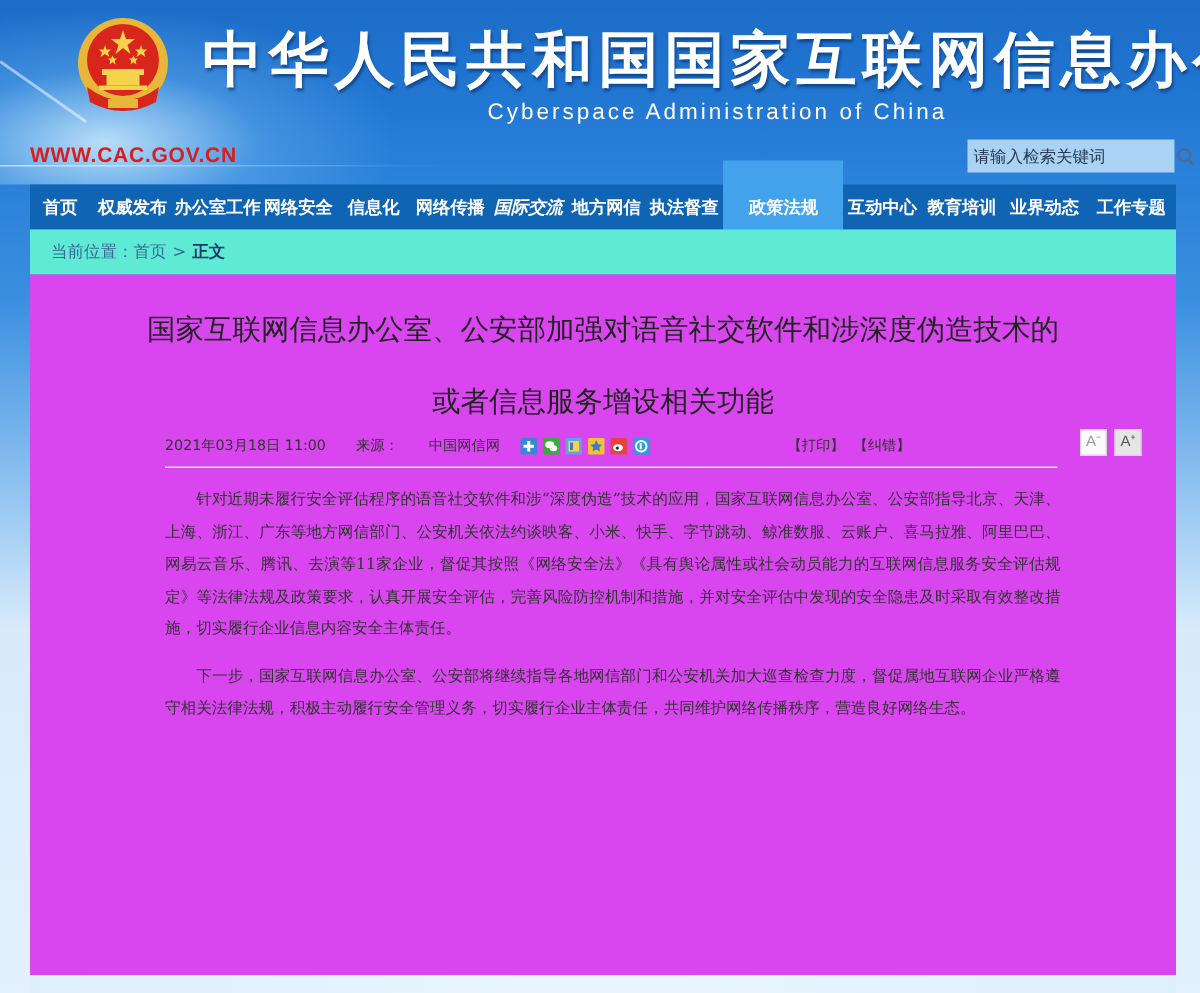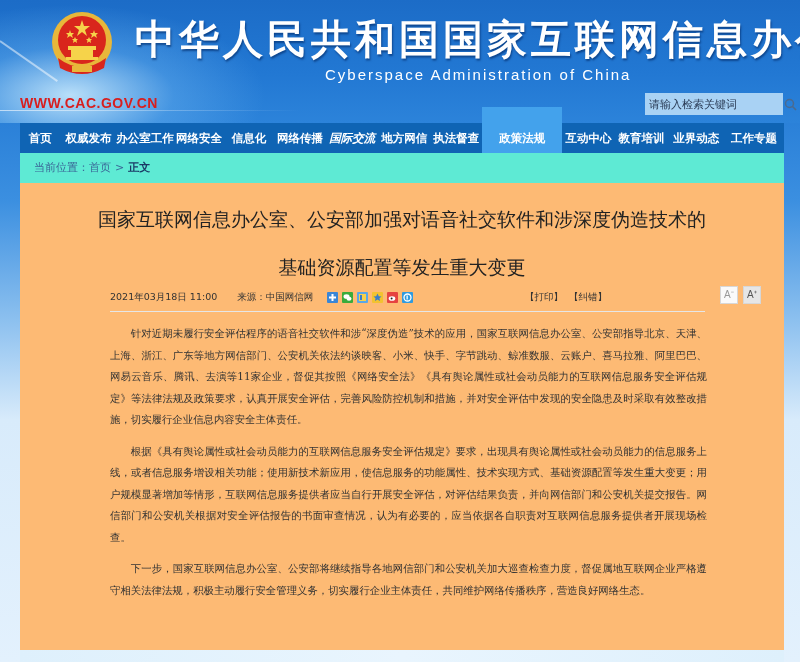--- a/index.html
+++ b/index.html
@@ -61,35 +61,35 @@
   }
   .nav-item.active { background: #43a2ec; }
   .breadcrumb-bar {
     position: absolute; left: 20px; top: 153px; width: 764px; height: 30px;
     background: #5eead4; font-size: 11px; line-height: 30px; color: #3a6797; box-sizing: border-box; padding-left: 14px;
   }
   .breadcrumb-bar .sep { margin: 0 4px; }
   .breadcrumb-bar .current { color: #1b3a66; font-weight: bold; }
   .breadcrumb-bar .link { cursor: pointer; }
   .article {
-    position: absolute; left: 20px; top: 183px; width: 764px; height: 467px; background: #fdba74;
+    position: absolute; left: 20px; top: 183px; width: 764px; height: 467px; background: #d946ef;
   }
   .bottom-strip {
     position: absolute; left: 20px; top: 650px; width: 764px; height: 12px;
     background: linear-gradient(to right, #def0fc, #e9f5fe, #def0fc);
   }
   .art-title {
     position: absolute; left: 0; width: 764px; text-align: center; font-size: 19px; color: #222222;
     font-family: "DejaVu Serif", "Liberation Serif", serif; white-space: nowrap;
   }
   .meta {
     position: absolute; left: 90px; top: 108px; font-size: 9.5px; color: #333333; display: flex; align-items: center;
   }
   .meta .source-label { margin-left: 20px; }
-  .meta .source { margin-left: 0; }
+  .meta .source { margin-left: 20px; }
   .share-icons { display: flex; margin-left: 14px; gap: 4px; }
   .share-icon {
     width: 11px; height: 11px; border-radius: 1px; display: inline-block; cursor: pointer; position: relative;
   }
   .tools {
     position: absolute; left: 505px; top: 108px; font-size: 9.5px; color: #333333;
   }
   .tools span { cursor: pointer; margin-right: 6px; }
   .font-btns { position: absolute; left: 700px; top: 103px; display: flex; gap: 5px; }
   .font-btn {
@@ -155,21 +155,21 @@
   <div class="nav-item" style="width:58px;padding:0;">业界动态</div>
   <div class="nav-item" style="width:62px;padding:0;">工作专题</div>
 </div>
 
 <div class="breadcrumb-bar">
   <span>当前位置：</span><span class="link">首页</span><span class="sep">&gt;</span><span class="current">正文</span>
 </div>
 
 <div class="article">
   <div class="art-title" style="top:24px;">国家互联网信息办公室、公安部加强对语音社交软件和涉深度伪造技术的</div>
-  <div class="art-title" style="top:72px;">基础资源配置等发生重大变更</div>
+  <div class="art-title" style="top:72px;">或者信息服务增设相关功能</div>
 
   <div class="meta">
     <span>2021年03月18日 11:00</span>
     <span class="source-label">来源：</span>
     <span class="source">中国网信网</span>
     <span class="share-icons">
       <span class="share-icon" style="background:#3a86d6;">
         <svg width="11" height="11" viewBox="0 0 11 11">
             <rect x="4.5" y="2" width="2" height="7" fill="#fff"></rect>
             <rect x="2" y="4.5" width="7" height="2" fill="#fff"></rect>
@@ -213,18 +213,17 @@
 
   <div class="font-btns">
     <div class="font-btn">A⁻</div>
     <div class="font-btn plus">A⁺</div>
   </div>
 
   <div class="meta-rule"></div>
 
   <div class="body-text">
     <p>针对近期未履行安全评估程序的语音社交软件和涉“深度伪造”技术的应用，国家互联网信息办公室、公安部指导北京、天津、上海、浙江、广东等地方网信部门、公安机关依法约谈映客、小米、快手、字节跳动、鲸准数服、云账户、喜马拉雅、阿里巴巴、网易云音乐、腾讯、去演等11家企业，督促其按照《网络安全法》《具有舆论属性或社会动员能力的互联网信息服务安全评估规定》等法律法规及政策要求，认真开展安全评估，完善风险防控机制和措施，并对安全评估中发现的安全隐患及时采取有效整改措施，切实履行企业信息内容安全主体责任。</p>
-    <p>根据《具有舆论属性或社会动员能力的互联网信息服务安全评估规定》要求，出现具有舆论属性或社会动员能力的信息服务上线，或者信息服务增设相关功能；使用新技术新应用，使信息服务的功能属性、技术实现方式、基础资源配置等发生重大变更；用户规模显著增加等情形，互联网信息服务提供者应当自行开展安全评估，对评估结果负责，并向网信部门和公安机关提交报告。网信部门和公安机关根据对安全评估报告的书面审查情况，认为有必要的，应当依据各自职责对互联网信息服务提供者开展现场检查。</p>
     <p>下一步，国家互联网信息办公室、公安部将继续指导各地网信部门和公安机关加大巡查检查力度，督促属地互联网企业严格遵守相关法律法规，积极主动履行安全管理义务，切实履行企业主体责任，共同维护网络传播秩序，营造良好网络生态。</p>
   </div>
 </div>
 
 <div class="bottom-strip"></div>
 
 </body></html>

